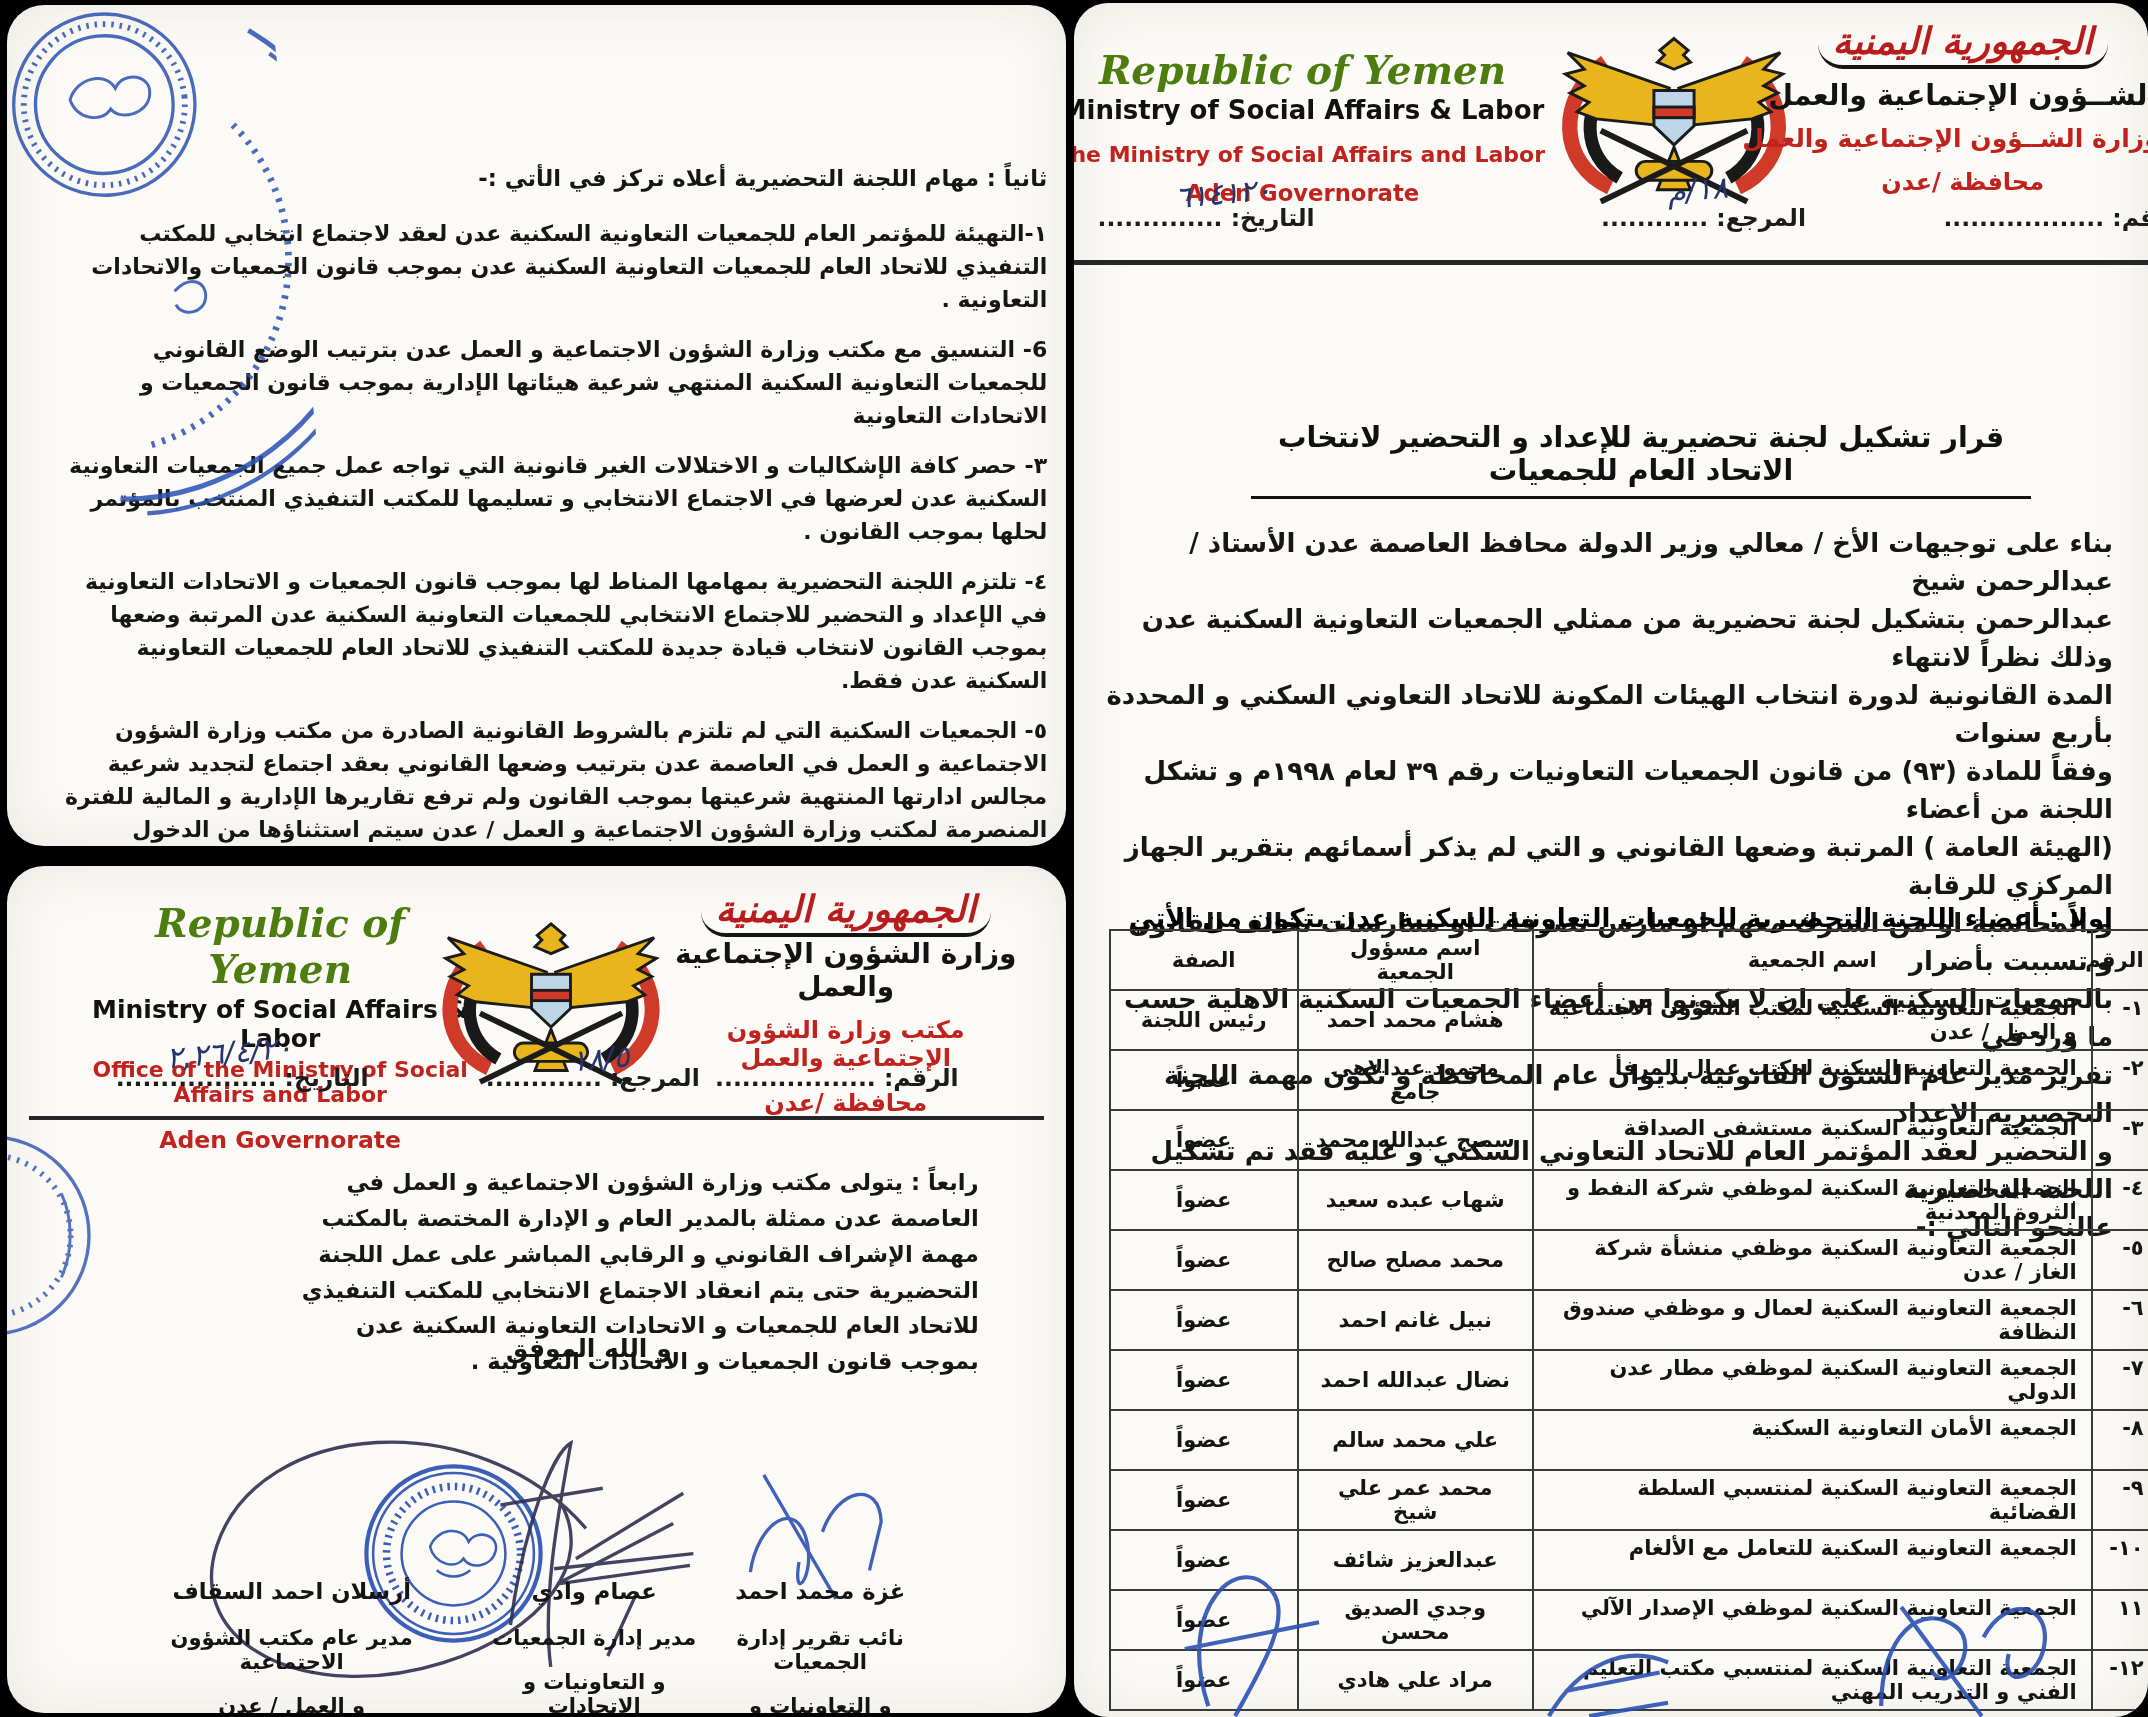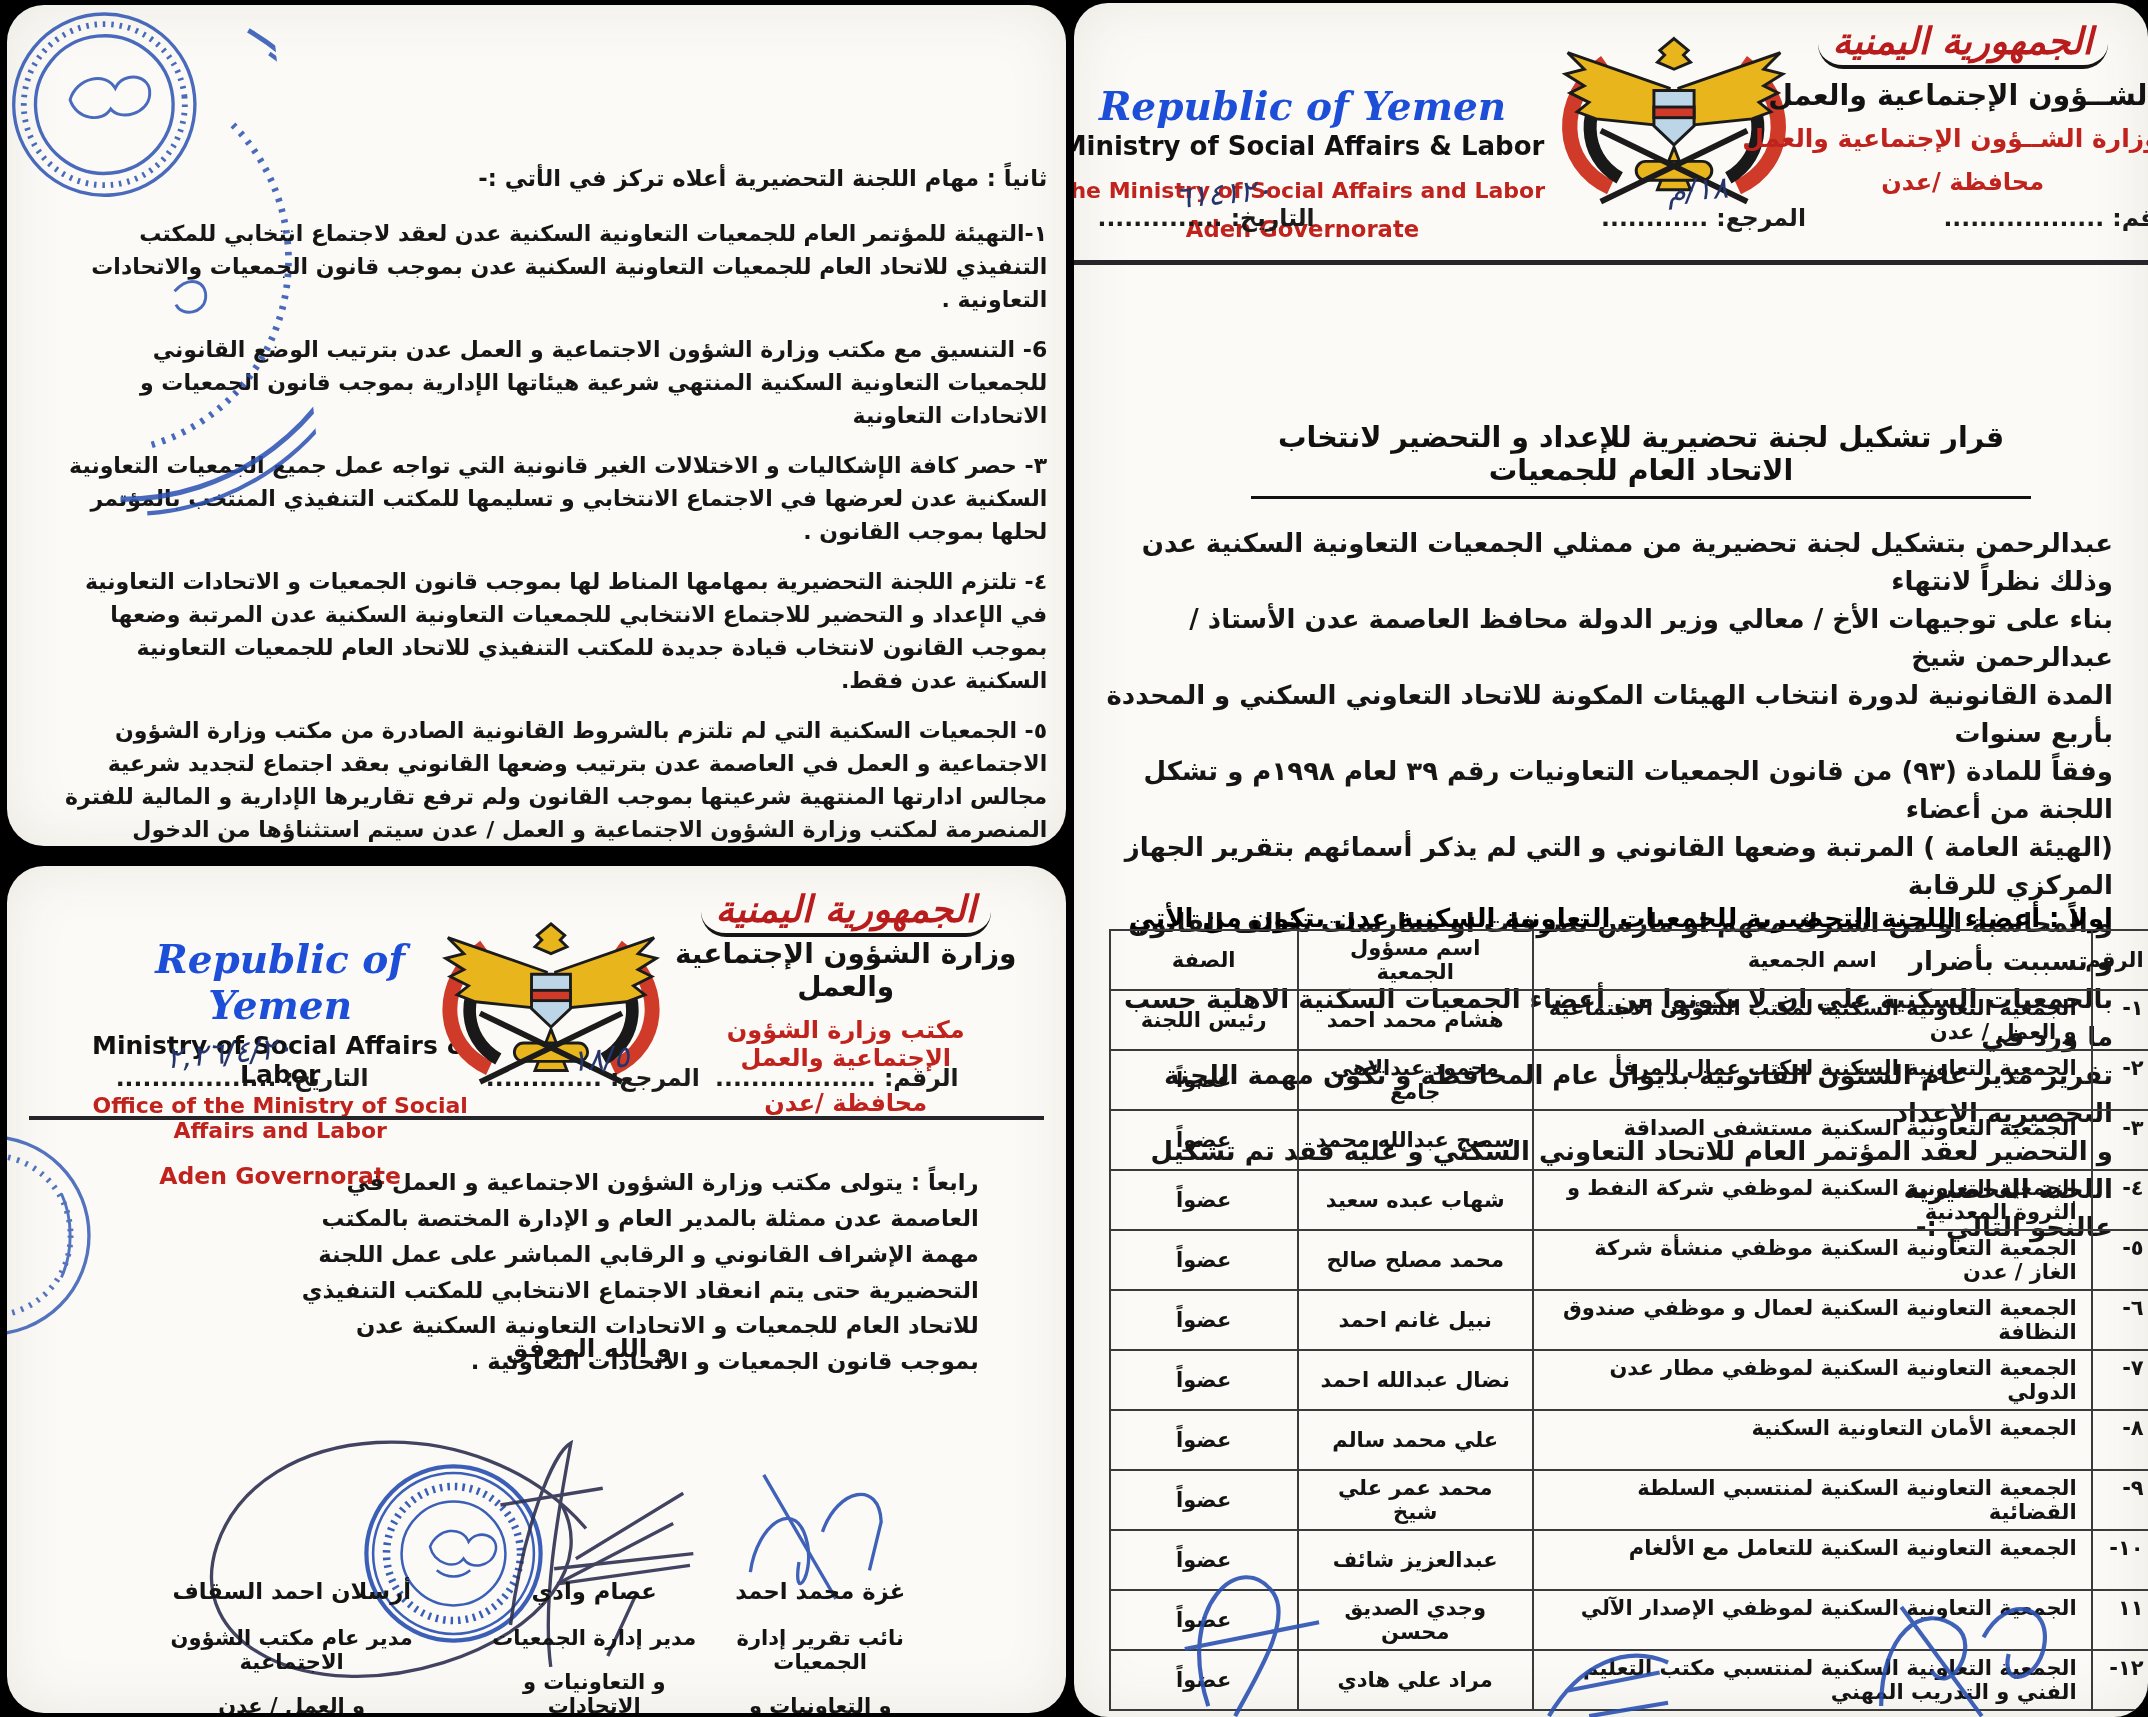--- a/index.html
+++ b/index.html
@@ -14,21 +14,21 @@
   svg{display:block;}
   .overlay{position:absolute;left:0;top:0;pointer-events:none;}
 
   
   .d1-body{position:absolute;right:18.5px;left:52px;top:156px;font-size:22px;line-height:1.5;
            font-weight:700;letter-spacing:0.2px;}
   .d1-head{margin-bottom:22px;font-size:22.7px;}
   .d1-p{margin-bottom:17px;}
 
   
-  .lh-en1{font-family:"DejaVu Serif",serif;font-style:italic;font-weight:700;color:#1d4ed8;margin-top:36px;}
+  .lh-en1{font-family:"DejaVu Serif",serif;font-style:italic;font-weight:700;color:#4d7c0f;}
   .lh-en2{font-weight:700;color:#111;}
   .lh-red{font-weight:700;color:#c0231d;}
   .lh-ar-callig{font-weight:700;font-style:italic;color:#b91c1c;border-bottom:4.2px solid #151515;
                 display:inline-block;padding:0 15px 1.7px 15px;border-radius:0 0 25px 25px;}
   .lh-ar1{font-weight:700;color:#131313;}
   .field{position:absolute;font-weight:700;font-size:23.5px;color:#1b1b1b;white-space:nowrap;}
   .field .dots{letter-spacing:1.7px;}
   .ink{position:absolute;font-size:30px;font-weight:400;color:#25356b;
        transform:rotate(-5deg);font-style:italic;white-space:nowrap;}
   .rule{position:absolute;border-top:4.2px solid #26262a;}
@@ -264,22 +264,22 @@
     <div class="field ar" style="left:23.5px;top:201px">
       <span>التاريخ:</span>
       <span class="dots">..............</span>
     </div>
     <div class="ink" style="left:101px;top:173px">٦١٤١٢٠</div>
     <div class="rule" style="left:0;right:0;top:257px;border-top-width:5px"></div>
 
     <div class="d3-title">قرار تشكيل لجنة تحضيرية للإعداد و التحضير لانتخاب الاتحاد العام للجمعيات</div>
 
     <div class="d3-body ar">
+      <div>بناء على توجيهات الأخ / معالي وزير الدولة  محافظ العاصمة عدن الأستاذ / عبدالرحمن شيخ</div>
       <div>عبدالرحمن بتشكيل لجنة تحضيرية من ممثلي الجمعيات التعاونية السكنية عدن وذلك نظراً لانتهاء</div>
-      <div>بناء على توجيهات الأخ / معالي وزير الدولة  محافظ العاصمة عدن الأستاذ / عبدالرحمن شيخ</div>
       <div>المدة القانونية لدورة انتخاب الهيئات المكونة للاتحاد التعاوني السكني و المحددة بأربع سنوات</div>
       <div>وفقاً للمادة (٩٣) من قانون الجمعيات التعاونيات رقم ٣٩ لعام ١٩٩٨م و تشكل اللجنة من أعضاء</div>
       <div>(الهيئة العامة ) المرتبة وضعها القانوني و التي  لم يذكر أسمائهم بتقرير الجهاز المركزي للرقابة</div>
       <div>و المحاسبة او من اشترك معهم او مارس تصرفات او ممارسات تخالف القانون و تسببت بأضرار</div>
       <div>بالجمعيات السكنية على ان لا يكونوا من أعضاء الجمعيات السكنية الاهلية  حسب ما ورد في</div>
       <div>تقرير مدير عام الشئون القانونية بديوان عام المحافظة و تكون مهمة اللجنة التحضيرية الاعداد</div>
       <div>و التحضير لعقد المؤتمر العام للاتحاد التعاوني السكني و  عليه  فقد تم تشكيل اللجنة التحضيرية</div>
       <div>عالنحو التالي :-</div>
     </div>
 

